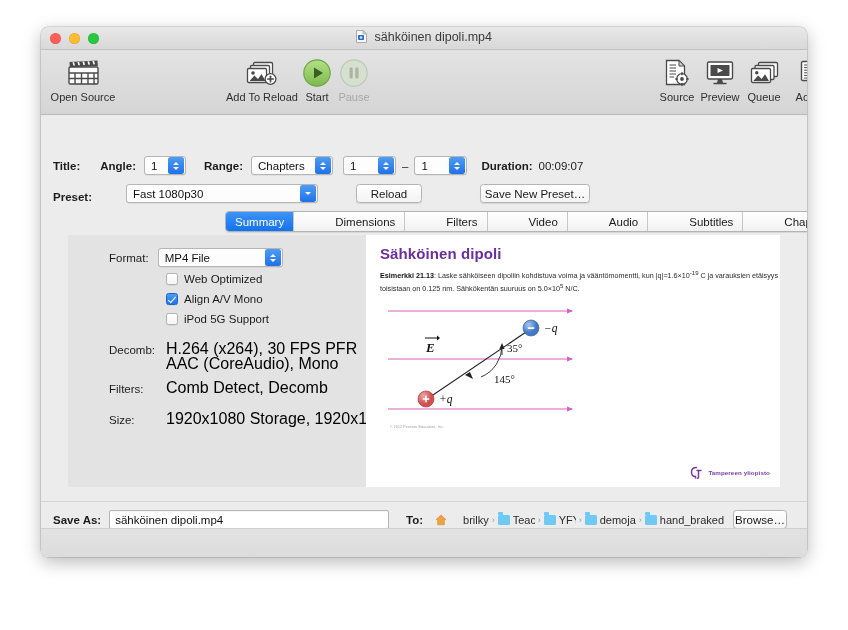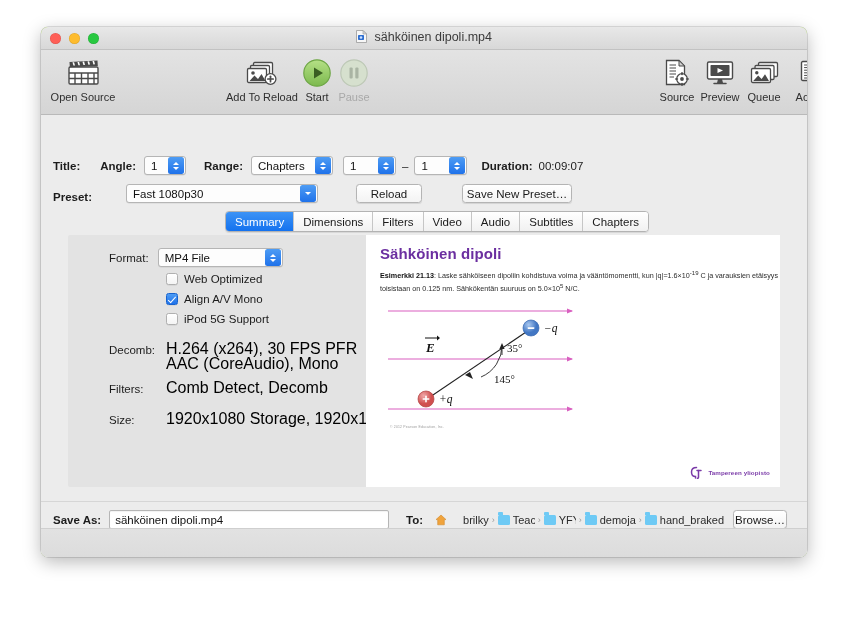--- a/index.html
+++ b/index.html
@@ -554,24 +554,24 @@
 
       <div class="row" style="left:12px; top:69px; display:flex; align-items:flex-end;gap:28px;">
         <span class="lbl">Preset:</span>
         <span class="popup single" style="width:192px; margin-left:6px;">
           <span class="ptext">Fast 1080p30</span>
           <span class="parrows">
               <span class="ar dn"></span>
             </span>
         </span>
         <span class="btn" style="margin-left:10px; width:66px;">Reload</span>
-        <span class="btn" style="margin-left:12px; width:110px;padding-left:9px;">Save New Preset…</span>
-      </div>
-
-      <div class="tabbar" style="left:184px; top:96px;">
+        <span class="btn" style="margin-left:30px; width:110px;padding-left:9px;">Save New Preset…</span>
+      </div>
+
+      <div class="tabbar" style="left:184px; top:96px;gap:32px;">
         <div class="tab active">Summary</div>
         <div class="tab">Dimensions</div>
         <div class="tab">Filters</div>
         <div class="tab">Video</div>
         <div class="tab">Audio</div>
         <div class="tab">Subtitles</div>
         <div class="tab">Chapters</div>
       </div>
 
       <div class="inner-box" style="left:27px; top:120px; width:712px; height:252px;">

